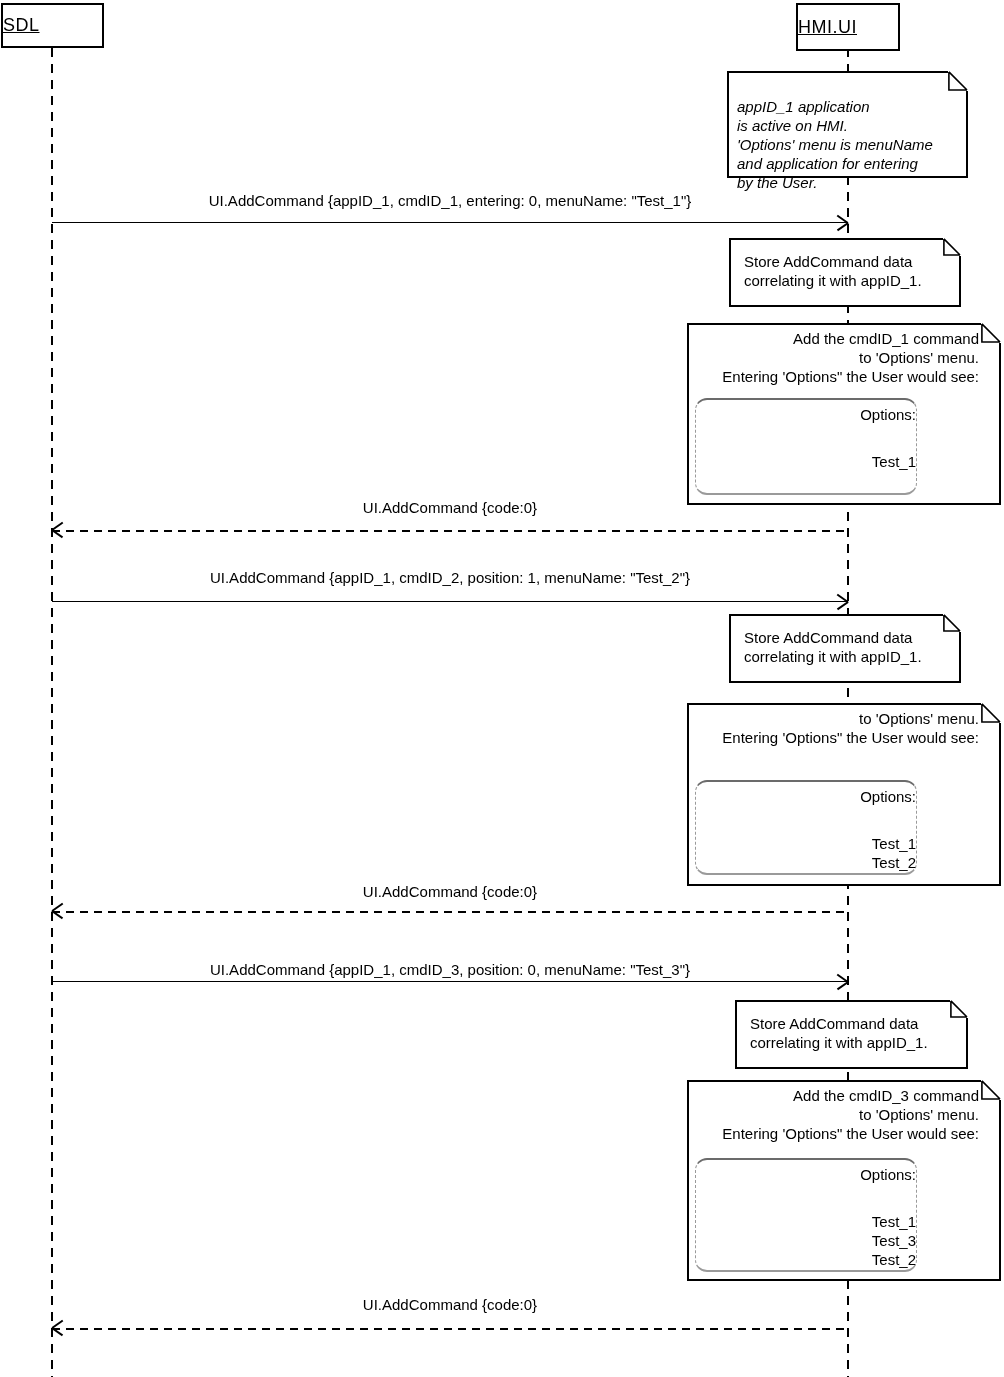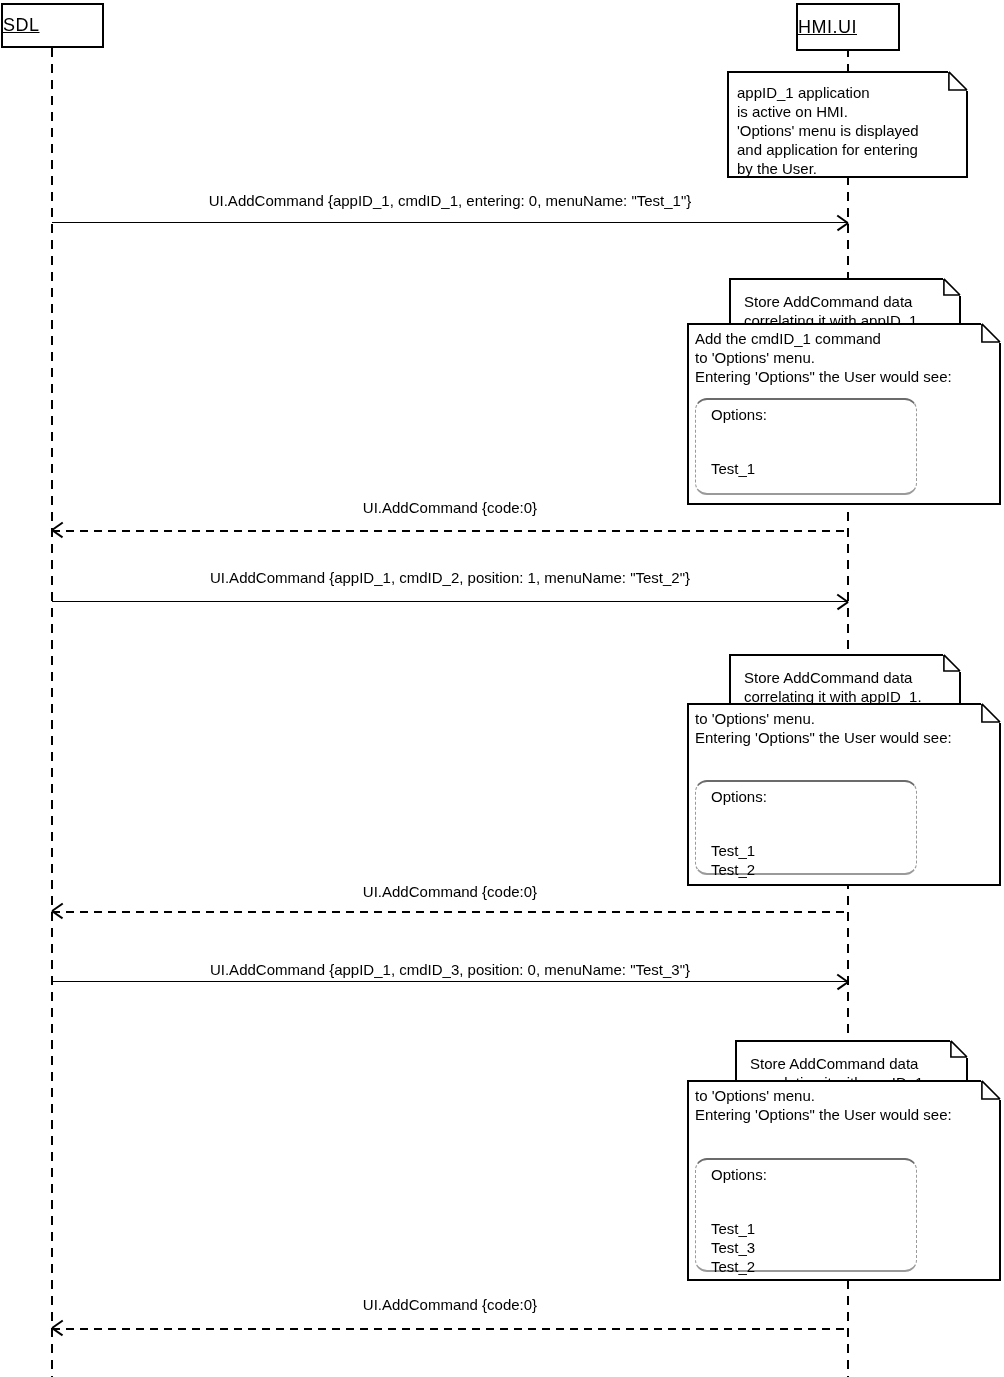--- a/index.html
+++ b/index.html
@@ -41,32 +41,32 @@
     font-size:15px; line-height:18px; white-space:nowrap;
   }
 
   
   .note {
     position:absolute; background:#fff; border:2px solid #000;
     font-size:15px; line-height:19px;
   }
   .note .fold { position:absolute; top:-2px; right:-2px; display:block; }
   .note-text div { white-space:nowrap; }
-  .pad-a { padding:10px 6px 0 8px; }
-  .pad-b { padding:12px 6px 0 13px;margin-top:40px; }
-  .pad-c { padding:4px 8px 0 6px; }
+  .pad-a { padding:24px 6px 0 8px;font-style:italic; }
+  .pad-b { padding:12px 6px 0 13px; }
+  .pad-c { padding:4px 20px 0 6px;text-align:right; }
 
   
   .menu {
     position:absolute; left:6px; width:222px;
     border-top:2px solid #6b6b6b; border-bottom:2px solid #9a9a9a;
     border-left:1.5px dashed #9a9a9a; border-right:1.5px dashed #9a9a9a;
     padding:5px 0 0 15px; font-size:15px; line-height:19px;border-radius:12px;
   }
-  .menu-items { margin-top:35px; }
+  .menu-items { margin-top:28px; }
 </style>
 </head>
 <body>
 
 <div class="diagram">
 
   <div class="lifeline" style="left:51px;top:48px;height:1329px"></div>
   <div class="lifeline" style="left:847px;top:48px;height:1329px"></div>
 
   <div class="pbox" style="left:1px;top:3px;width:103px;height:45px">
@@ -77,21 +77,21 @@
   </div>
 
   <div class="note pad-a" style="left:727px;top:71px;width:241px;height:107px">
     <svg class="fold" width="20" height="20" viewBox="0 0 20 20">
         <rect x="0" y="0" width="20" height="20" fill="#fff"></rect>
         <path d="M0.9 0.9 L19 19 M0.9 0.9 L0.9 19 L19 19" fill="none" stroke="#000" stroke-width="1.6"></path>
       </svg>
     <div class="note-text">
       <div>appID_1 application</div>
       <div>is active on HMI.</div>
-      <div>'Options' menu is displayed</div>
+      <div>'Options' menu is menuName</div>
       <div>and application for entering</div>
       <div>by the User.</div>
     </div>
   </div>
 
   <div class="msg-label" style="top:192px">UI.AddCommand {appID_1, cmdID_1, entering: 0, menuName: "Test_1"}</div>
   <div class="msg solid" style="top:222px">
       <span class="ah ah-r"></span>
     </div>
 
@@ -183,20 +183,21 @@
       <div>correlating it with appID_1.</div>
     </div>
   </div>
 
   <div class="note pad-c" style="left:687px;top:1080px;width:314px;height:201px">
     <svg class="fold" width="20" height="20" viewBox="0 0 20 20">
         <rect x="0" y="0" width="20" height="20" fill="#fff"></rect>
         <path d="M0.9 0.9 L19 19 M0.9 0.9 L0.9 19 L19 19" fill="none" stroke="#000" stroke-width="1.6"></path>
       </svg>
     <div class="note-text">
+      <div>Add the cmdID_3 command</div>
       <div>to 'Options' menu.</div>
       <div>Entering 'Options" the User would see:</div>
     </div>
     <div class="menu" style="top:76px;height:114px">
       <div class="menu-title">Options:</div>
       <div class="menu-items">
         <div class="menu-item">Test_1</div>
         <div class="menu-item">Test_3</div>
         <div class="menu-item">Test_2</div>
       </div>

